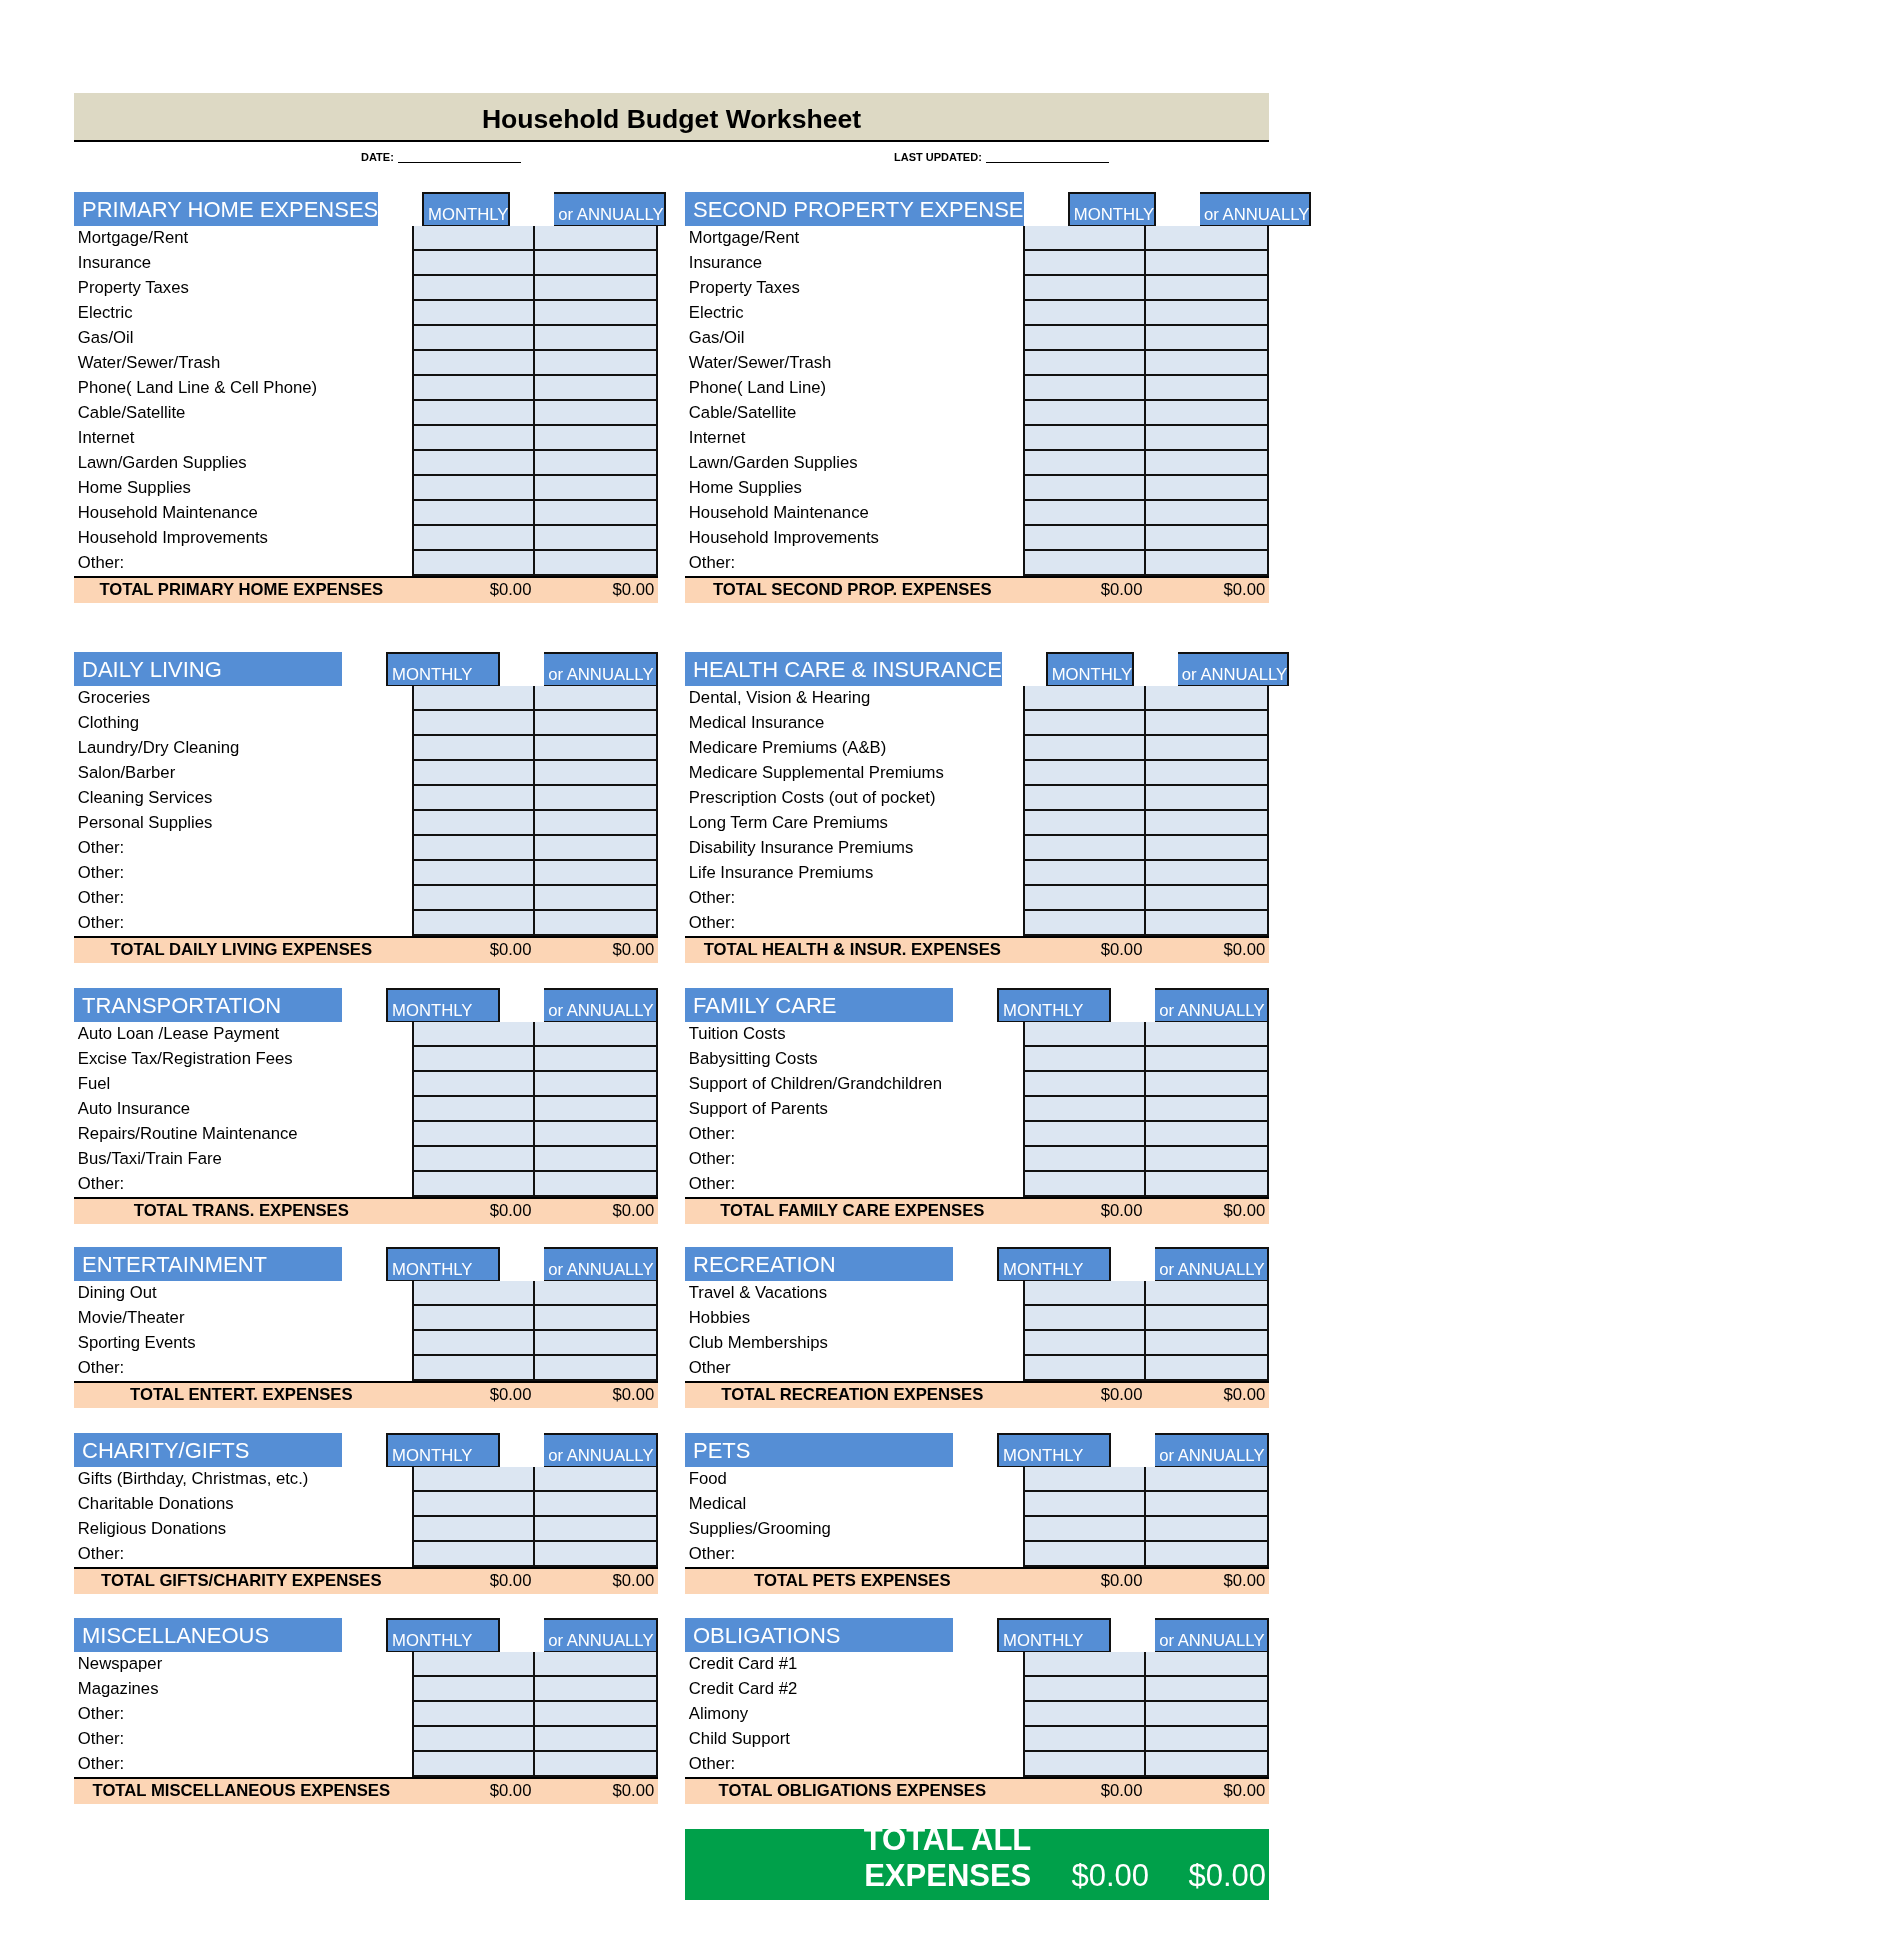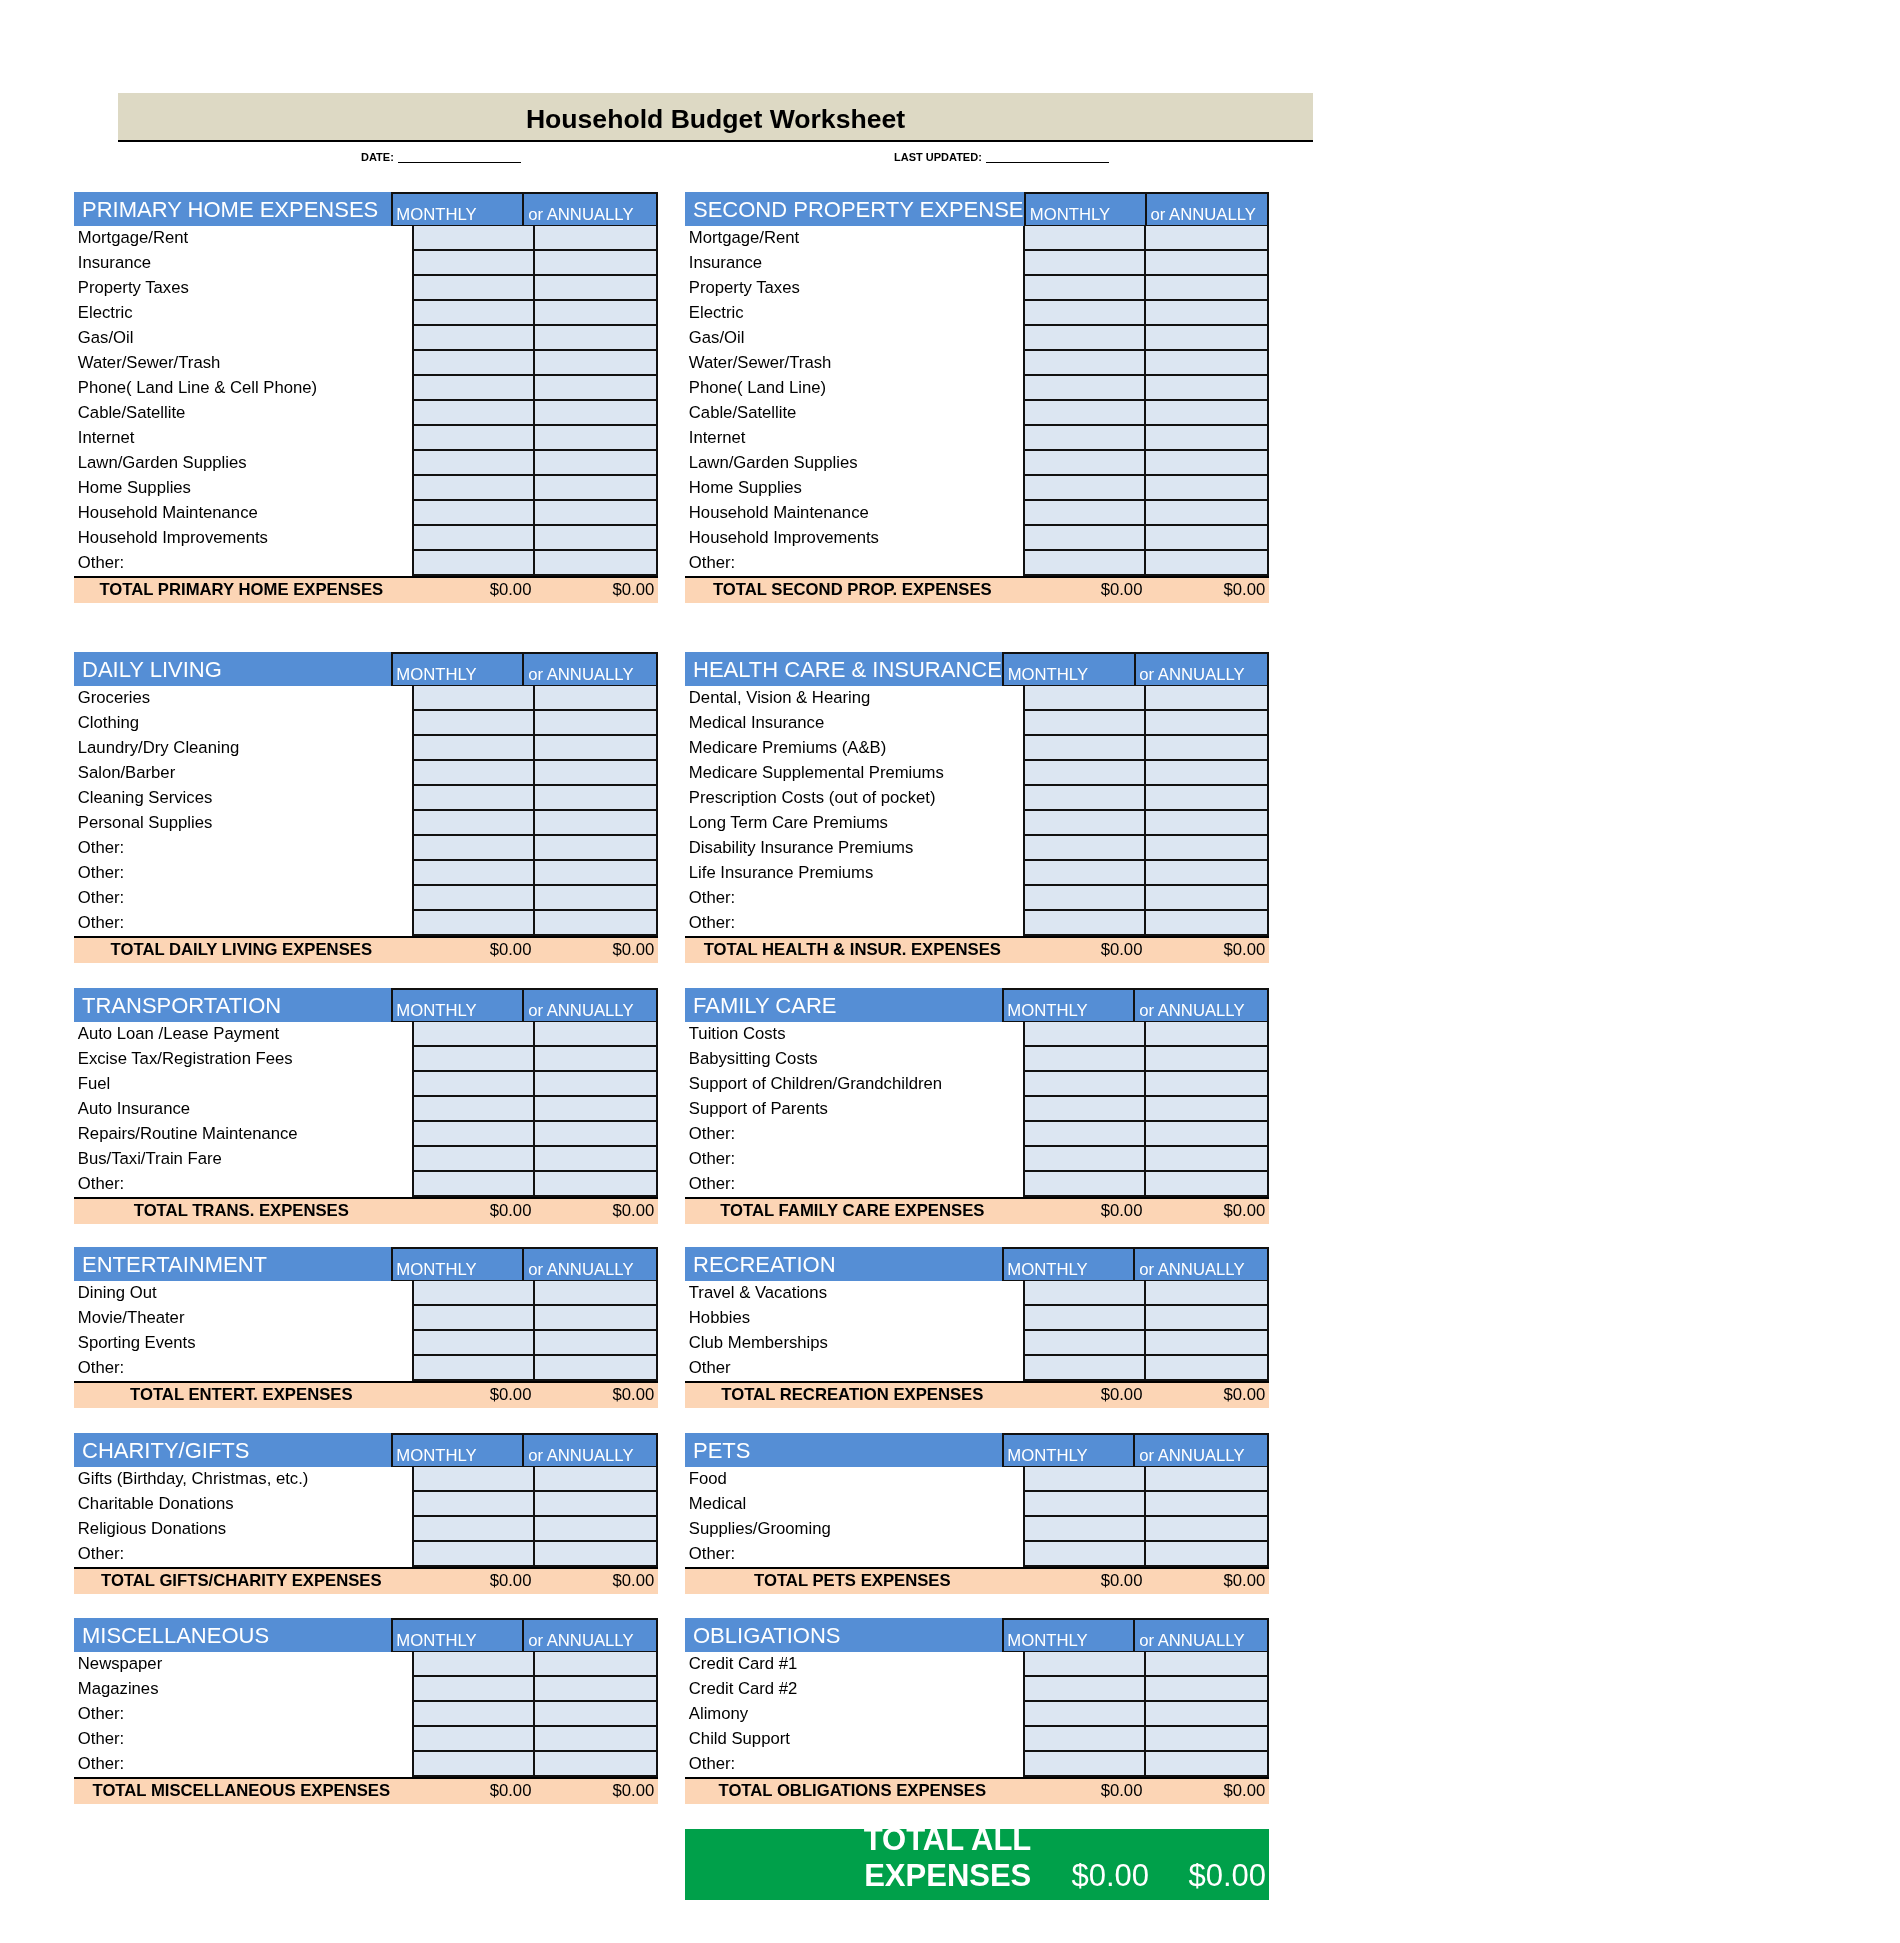--- a/index.html
+++ b/index.html
@@ -1,24 +1,24 @@
 <!DOCTYPE html>
 <html style="font-size:12px"><head>
 <meta charset="utf-8">
 <style>
   html,body{margin:0;padding:0;background:#fff;}
   body{width:1901px;height:1943px;position:relative;font-family:"Liberation Sans",sans-serif;color:#000;overflow:hidden;}
-  .titlebar{position:absolute;left:74px;top:93px;width:1195px;height:47px;background:#ddd9c4;border-bottom:2.3px solid #000;margin-left:44px;}
+  .titlebar{position:absolute;left:74px;top:93px;width:1195px;height:47px;background:#ddd9c4;border-bottom:2.3px solid #000;}
   .title{position:absolute;left:0;right:0;top:10.6px;text-align:center;font-weight:bold;font-size:26.6px;}
   .daterow{position:absolute;top:144px;font-weight:bold;font-size:11px;}
   .dateline{display:inline-block;width:123px;border-bottom:1.5px solid #000;height:18px;vertical-align:bottom;margin-left:4.6px;}
   .sec{position:absolute;width:584px;}
   .hdr{height:34px;display:flex;position:relative;}
   .hdr .name{width:339px;background:#558ed5;color:#fff;font-size:22px;line-height:36px;padding-left:8px;box-sizing:border-box;white-space:nowrap;}
-  .hdr .col{width:143px;background:#558ed5;color:#fff;font-size:16.7px;line-height:41px;padding-left:3.8px;box-sizing:border-box;border:2.3px solid #111;border-bottom:1.5px solid #111;white-space:nowrap;}
+  .hdr .col{width:143px;background:#558ed5;color:#fff;font-size:16.7px;line-height:41px;padding-left:3.8px;box-sizing:border-box;border:2.3px solid #111;border-bottom:1.5px solid #111;white-space:nowrap;margin-left:44px;}
   .hdr .col + .col{border-left:0;}
   .row{height:25px;display:flex;}
   .row .lbl{width:339px;font-size:16.7px;line-height:24px;padding-left:3.8px;box-sizing:border-box;white-space:nowrap;}
   .row .cell{width:123px;background:#dce6f2;border:2.3px solid #111;border-top:0;box-sizing:border-box;}
   .row .cell + .cell{border-left:0;}
   .row.last{border-bottom:2.3px solid #000;}
   .total{height:25px;display:flex;background:#fcd5b5;font-size:16.7px;line-height:24px;}
   .total .tl{width:339px;text-align:center;font-weight:bold;padding-right:3.8px;box-sizing:border-box;white-space:nowrap;}
   .total .tv{width:123px;text-align:right;padding-right:3.8px;box-sizing:border-box;}
   .grand{position:absolute;left:685px;top:1829px;width:584px;height:71px;background:#00a04a;color:#fff;display:flex;align-items:flex-end;padding-bottom:6px;box-sizing:border-box;font-size:31px;padding-left:28px;}

